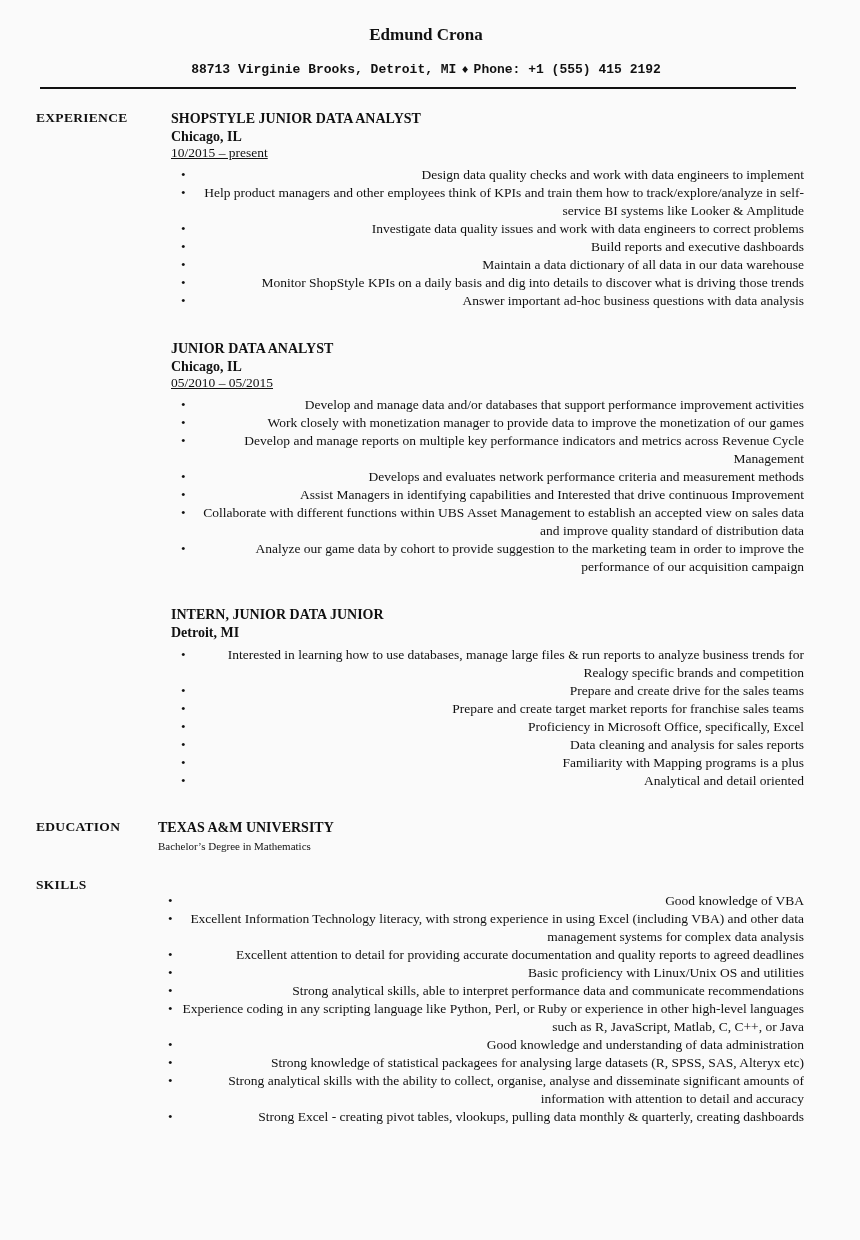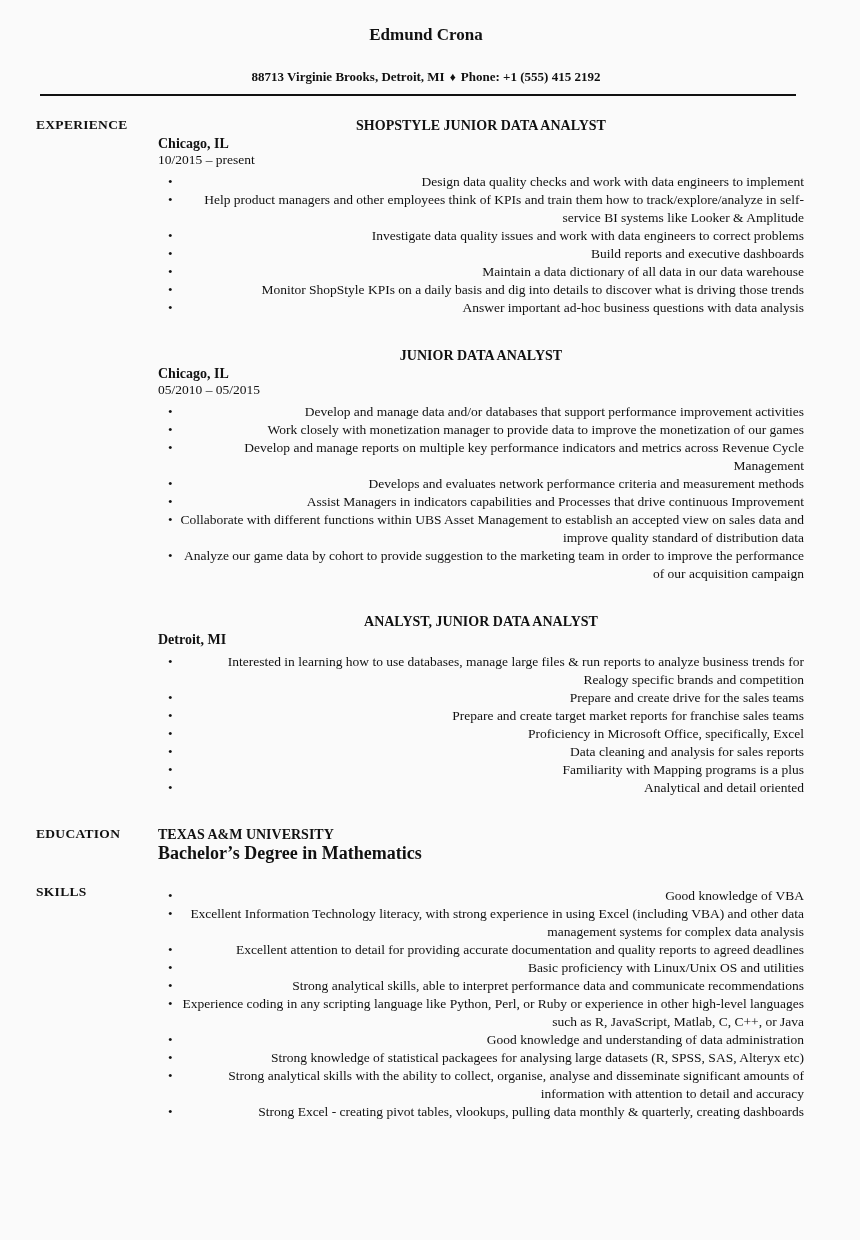--- a/index.html
+++ b/index.html
@@ -24,24 +24,25 @@
   .header {
     text-align: center;
     padding-top: 26px;
   }
   .name {
     font-size: 17px;
     font-weight: bold;
     line-height: 18px;
   }
   .contact {
-    margin-top: 24px;
+    margin-top: 17px;
     font-size: 13px;
     font-weight: bold;
     line-height: 17px;
+    font-family: Liberation Mono, monospace;
   }
   .contact .diamond {
     display: inline-block;
     padding: 0 5px;
     font-size: 12px;
   }
   .header-rule {
     height: 2px;
     background: #111111;
     border: none;
@@ -60,70 +61,70 @@
     flex-shrink: 0;
     font-weight: bold;
     font-size: 13.5px;
     letter-spacing: 0.3px;
     line-height: 18px;
   }
   .section-content {
     flex: 1;
     min-width: 0;
   }
-  .section-experience { margin-bottom: 28px; }
+  .section-experience { margin-bottom: 28px; gap: 13px; }
   .section-education  { margin-bottom: 20px; margin-top: 16px; }
   
   .job { margin-bottom: 29px; }
   .job:last-child { margin-bottom: 0; }
   .job-title {
     font-weight: bold;
     font-size: 14px;
     line-height: 19px;
-    text-align: center;
   }
   .job-location {
     font-weight: bold;
     font-size: 14px;
     line-height: 17px;
   }
   .job-dates {
     font-size: 13.5px;
     line-height: 16px;
+    text-decoration: underline;
   }
   
   ul.bullets {
     list-style: none;
     margin: 5px 0 0 0;
     padding: 0;
     text-align: right;
   }
-  ul.bullets.flush { margin-top: 4px; }
+  ul.bullets.flush { margin-top: 16px; }
   ul.bullets li {
     position: relative;
     padding-left: 22px;
     line-height: 18px;
     font-size: 13.5px;
   }
   ul.bullets li::before {
     content: "\2022";
     position: absolute;
     left: 10px;
     top: 0;
     font-size: 13px;
   }
   
   .edu-school {
     font-weight: bold;
     font-size: 14px;
     line-height: 19px;
   }
   .edu-degree {
-    font-weight: bold;
-    font-size: 18px;
+    font-weight: normal;
+    font-size: 11px;
     line-height: 19px;
   }
 </style>
 </head>
 <body>
 
 <div class="page">
 
   <div class="header">
     <div class="name">Edmund Crona</div>
@@ -156,28 +157,28 @@
 
         <div class="job">
           <div class="job-title">JUNIOR DATA ANALYST</div>
           <div class="job-location">Chicago, IL</div>
           <div class="job-dates">05/2010 – 05/2015</div>
           <ul class="bullets">
             <li>Develop and manage data and/or databases that support performance improvement activities</li>
             <li>Work closely with monetization manager to provide data to improve the monetization of our games</li>
             <li>Develop and manage reports on multiple key performance indicators and metrics across Revenue Cycle Management</li>
             <li>Develops and evaluates network performance criteria and measurement methods</li>
-            <li>Assist Managers in indicators capabilities and Processes that drive continuous Improvement</li>
+            <li>Assist Managers in identifying capabilities and Interested that drive continuous Improvement</li>
             <li>Collaborate with different functions within UBS Asset Management to establish an accepted view on sales data and improve quality standard of distribution data</li>
             <li>Analyze our game data by cohort to provide suggestion to the marketing team in order to improve the performance of our acquisition campaign</li>
           </ul>
         </div>
 
         <div class="job">
-          <div class="job-title">ANALYST, JUNIOR DATA ANALYST</div>
+          <div class="job-title">INTERN, JUNIOR DATA JUNIOR</div>
           <div class="job-location">Detroit, MI</div>
           <ul class="bullets">
             <li>Interested in learning how to use databases, manage large files &amp; run reports to analyze business trends for Realogy specific brands and competition</li>
             <li>Prepare and create drive for the sales teams</li>
             <li>Prepare and create target market reports for franchise sales teams</li>
             <li>Proficiency in Microsoft Office, specifically, Excel</li>
             <li>Data cleaning and analysis for sales reports</li>
             <li>Familiarity with Mapping programs is a plus</li>
             <li>Analytical and detail oriented</li>
           </ul>

